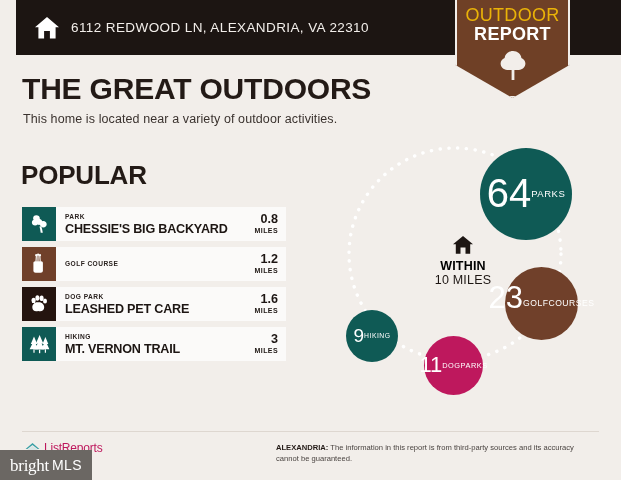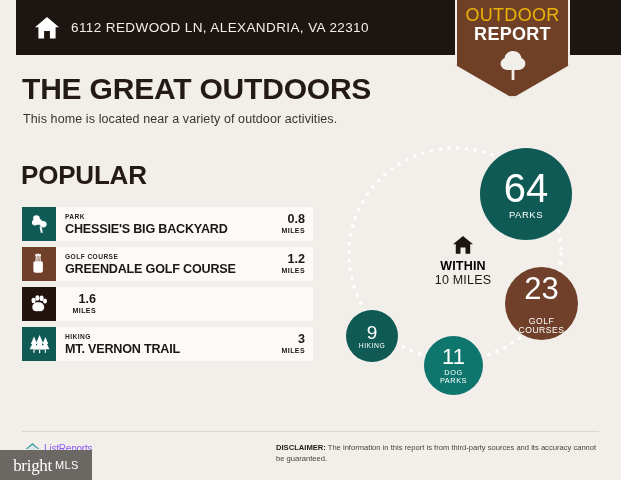--- a/index.html
+++ b/index.html
@@ -49,82 +49,82 @@
   .sub{
     position:absolute;left:23px;top:112px;
     font-size:12.5px;color:#3a322e;letter-spacing:.1px;
   }
   .h2{
     position:absolute;left:21px;top:160px;
     font-size:26px;font-weight:700;color:#231a16;letter-spacing:-0.2px;
   }
 
   
-  .list{position:absolute;left:22px;top:207px;width:291px;}
+  .list{position:absolute;left:22px;top:207px;width:264px;}
   .row{
     position:relative;display:flex;align-items:stretch;height:34px;margin-bottom:6px;
     background:#fbfaf9;
   }
   .tile{width:34px;height:34px;flex:0 0 34px;display:flex;align-items:center;justify-content:center;}
   .tile svg{display:block;}
   .rowtext{flex:1 1 auto;padding-left:9px;display:flex;flex-direction:column;justify-content:center;}
   .cat{font-size:6.6px;font-weight:700;letter-spacing:.45px;color:#2b2320;line-height:8px;}
   .name{font-size:12.6px;font-weight:700;letter-spacing:-0.2px;color:#1d1613;line-height:14px;margin-top:1px;}
   .dist{flex:0 0 40px;display:flex;flex-direction:column;align-items:flex-end;justify-content:center;padding-right:8px;}
   .distnum{font-size:12.6px;font-weight:700;color:#1d1613;line-height:13px;}
   .distunit{font-size:7px;font-weight:700;letter-spacing:.4px;color:#1d1613;line-height:9px;}
 
   
   .viz{position:absolute;left:305px;top:130px;width:316px;height:290px;}
   .arc{position:absolute;left:0;top:0;}
   .circ{
     position:absolute;border-radius:50%;
-    display:flex;flex-direction:column;align-items:center;justify-content:center;
+    display:flex;align-items:center;justify-content:center;
     color:#ffffff;text-align:center;
   }
   .cnum{font-weight:400;line-height:1;}
   .clabel{font-weight:400;letter-spacing:.5px;line-height:1.02;}
 
   .c-parks{left:175px;top:18px;width:92px;height:92px;background:#0f5a55;}
   .c-parks .cnum{font-size:40px;margin-bottom:2px;}
   .c-parks .clabel{font-size:9.5px;}
 
   .c-golf{left:200px;top:137px;width:73px;height:73px;background:#70402a;}
   .c-golf .cnum{font-size:31px;margin-bottom:13px;}
   .c-golf .clabel{font-size:8.6px;}
 
-  .c-dog{left:119px;top:206px;width:59px;height:59px;background:#0f766e;}
+  .c-dog{left:119px;top:206px;width:59px;height:59px;background:#be185d;}
   .c-dog .cnum{font-size:22px;margin-bottom:1px;}
   .c-dog .clabel{font-size:7.4px;}
 
   .c-hike{left:41px;top:180px;width:52px;height:52px;background:#0f5a55;}
   .c-hike .cnum{font-size:19px;margin-bottom:1px;}
   .c-hike .clabel{font-size:6.8px;}
 
   .center{
     position:absolute;left:98px;top:105px;width:120px;
     display:flex;flex-direction:column;align-items:center;text-align:center;
   }
   .center svg{display:block;}
   .cen-l1{font-size:12.5px;font-weight:700;color:#000000;letter-spacing:.2px;line-height:14px;margin-top:4px;}
   .cen-l2{font-size:12.5px;font-weight:400;color:#1d1613;letter-spacing:.2px;line-height:14px;}
 
   
   .footer-rule{position:absolute;left:22px;top:431px;width:577px;height:1px;background:#ded7d0;}
   .lr{position:absolute;left:24px;top:441px;display:flex;align-items:center;gap:3px;}
   .lr svg{display:block;}
-  .lr-text{font-size:10px;color:#8b5cf6;letter-spacing:-0.2px;}
+  .lr-text{font-size:12px;color:#be185d;letter-spacing:-0.2px;}
   .disclaimer{position:absolute;left:276px;top:443px;width:322px;font-size:7.6px;line-height:10.5px;color:#4a4441;}
   .disclaimer b{color:#231a16;}
   .wm{
     position:absolute;left:0px;top:450px;width:92px;height:30px;
     background:#6b6763;display:flex;align-items:center;justify-content:center;gap:3px;
   }
   .wm-b{font-family:"Liberation Serif", serif;font-size:17px;color:#ffffff;letter-spacing:-0.3px;line-height:17px;}
-  .wm-m{font-size:11px;color:#ffffff;letter-spacing:.4px;}
+  .wm-m{font-size:14px;color:#ffffff;letter-spacing:.4px;}
 </style>
 </head>
 <body>
 
 <div id="page">
 
   <div class="header-band">
     <div class="header-inner">
       <span class="home-icon">
         <svg width="26" height="24" viewBox="0 0 26 24">
@@ -173,37 +173,40 @@
         <svg width="22" height="22" viewBox="0 0 22 22">
           <path d="M8.4 2.4 8.0 8.2 M10.0 1.9 10.0 8.2 M11.8 2.4 12.2 8.2" stroke="#ffffff" stroke-width="1.1" fill="none" stroke-linecap="round"></path>
           <circle cx="8.2" cy="2.2" r="1.1" fill="#ffffff"></circle>
           <circle cx="10.1" cy="1.7" r="1.1" fill="#ffffff"></circle>
           <circle cx="12.0" cy="2.2" r="1.1" fill="#ffffff"></circle>
           <path d="M7.1 8.2h6.1c1.0 0 1.7.8 1.7 1.8v7.4c0 1.3-1.0 2.3-2.2 2.3H7.6c-1.2 0-2.2-1.0-2.2-2.3V10c0-1.0.7-1.8 1.7-1.8z" fill="#ffffff"></path>
         </svg>
       </div>
       <div class="rowtext">
         <div class="cat">GOLF COURSE</div>
-        <div class="name">GREENDALE GOLF COURSE</div>
       </div>
       <div class="dist">
         <div class="distnum">1.2</div>
         <div class="distunit">MILES</div>
       </div>
     </div>
 
     <div class="row">
       <div class="tile" style="background:#24140f">
         <svg width="22" height="22" viewBox="0 0 22 22">
           <ellipse cx="5.6" cy="7.4" rx="2.1" ry="2.7" fill="#ffffff"></ellipse>
           <ellipse cx="9.4" cy="5.0" rx="2.0" ry="2.8" fill="#ffffff"></ellipse>
           <ellipse cx="13.6" cy="5.3" rx="2.0" ry="2.8" fill="#ffffff"></ellipse>
           <ellipse cx="17.0" cy="8.1" rx="2.0" ry="2.5" fill="#ffffff"></ellipse>
           <path d="M11.2 9.3c2.6 0 5.0 2.3 5.0 5.0 0 2.4-1.8 4.0-4.0 4.0-.8 0-1.3-.3-2.0-.3-.7 0-1.2.3-2.0.3-2.2 0-3.9-1.6-3.9-4.0 0-2.7 2.3-5.0 4.9-5.0z" fill="#ffffff"></path>
         </svg>
+      </div>
+      <div class="rowtext">
+        <div class="cat">DOG PARK</div>
+        <div class="name">LEASHED PET CARE</div>
       </div>
       <div class="dist">
         <div class="distnum">1.6</div>
         <div class="distunit">MILES</div>
       </div>
     </div>
 
     <div class="row">
       <div class="tile" style="background:#0f5a55">
         <svg width="23" height="22" viewBox="0 0 23 22">
@@ -273,21 +276,21 @@
     <span>
       <svg width="17" height="14" viewBox="0 0 17 14">
         <path d="M8.5 2.0 L15.4 8.0 L13.6 8.0 L8.5 4.0 L3.4 8.0 L1.6 8.0 Z" fill="#3aa0a6"></path>
         <path d="M3.6 8.6 L8.5 4.9 L13.4 8.6 L13.4 11.6 L3.6 11.6 Z" fill="#d9e6e6"></path>
       </svg>
     </span>
     <span class="lr-text">ListReports</span>
   </div>
 
   <div class="disclaimer">
-    <b>DISCLAIMER:</b><span> The information in this report is from third-party sources and its accuracy cannot be guaranteed.</span>
+    <b>ALEXANDRIA:</b><span> The information in this report is from third-party sources and its accuracy cannot be guaranteed.</span>
   </div>
 
   <div class="wm">
     <span class="wm-b">bright</span>
     <span class="wm-m">MLS</span>
   </div>
 
 </div>
 
 </body></html>

